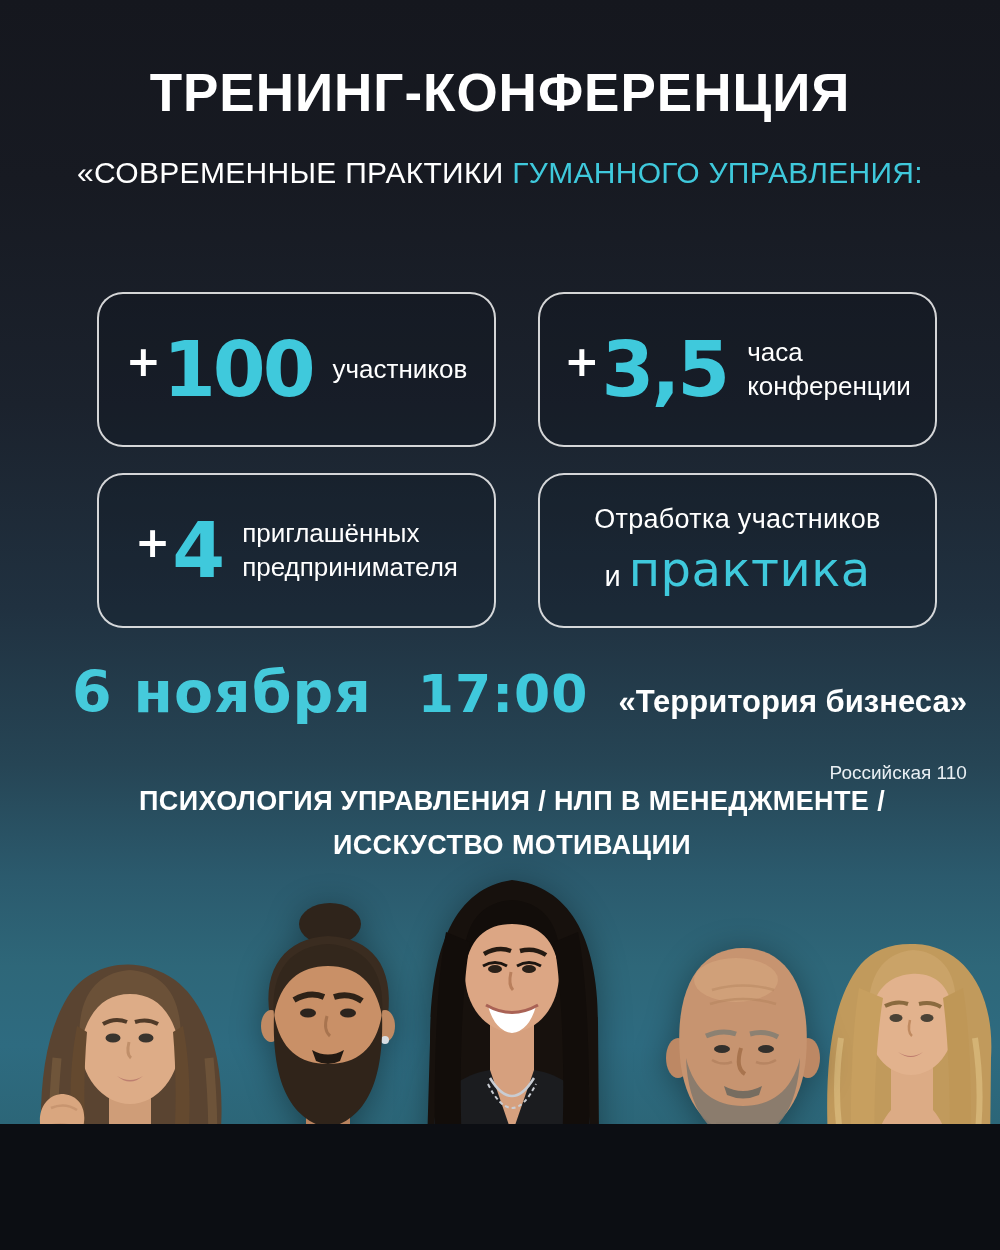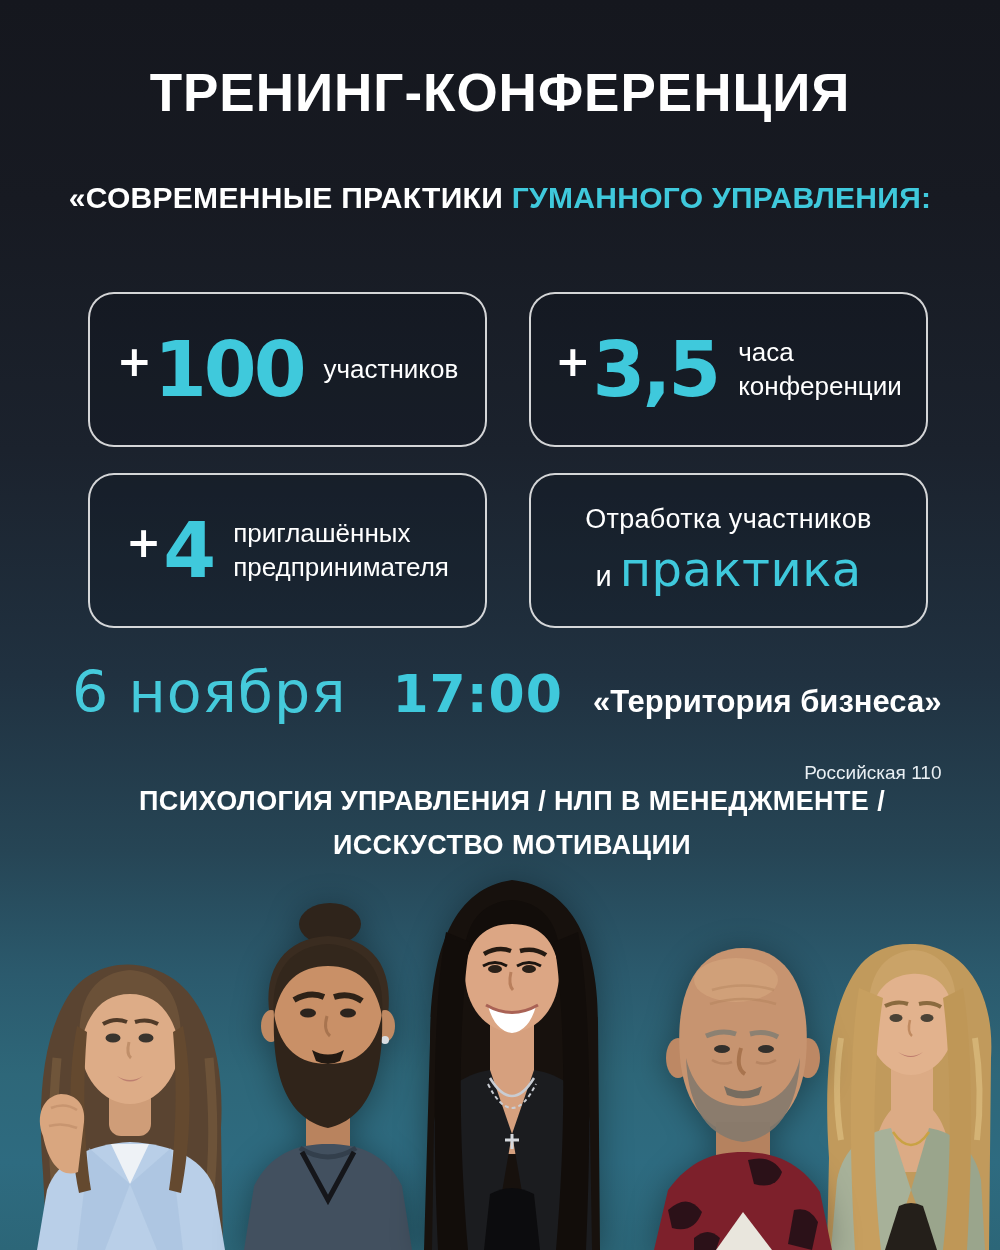--- a/index.html
+++ b/index.html
@@ -1,40 +1,40 @@
 <!DOCTYPE html>
 <html><head>
 <meta charset="utf-8">
 <style>
   html,body{margin:0;padding:0;background:#0c0e13;}
   .poster{
     position:relative;
-    width:1000px;height:1250px;
+    width:1000px;height:1124px;
     overflow:hidden;
     font-family:"Liberation Sans",sans-serif;
     background:linear-gradient(180deg,
       #15171e 0%, #171a22 16%, #1b222d 36%, #203140 54%,
       #264555 68%, #2b5favoid 0%, #2b5a6d 78%, #2e6779 86%, #2e6b80 93%, #2c6678 100%);
     background:linear-gradient(180deg,
       #15171e 0%, #171a22 16%, #1b222d 36%, #203140 54%,
       #264555 68%, #2b5a6d 78%, #2e6779 86%, #2e6b80 93%, #2c6678 100%);
   }
   .title{
     position:absolute;top:62px;left:0;width:100%;
     text-align:center;color:#ffffff;
     font-size:53px;font-weight:800;letter-spacing:1px;
   }
   .subtitle{
-    position:absolute;top:174px;left:0;width:100%;
+    position:absolute;top:149px;left:0;width:100%;
     text-align:center;color:#ffffff;
-    font-size:30px;font-weight:700;line-height:1.62;letter-spacing:.3px;
+    font-size:30px;font-weight:400;line-height:1.62;letter-spacing:.3px;
   }
   .accent{color:#3fc9dc;}
   .cards{
-    position:absolute;left:88px;top:292px;width:840px;
+    position:absolute;left:97px;top:292px;width:840px;
     display:grid;grid-template-columns:399px 399px;
     column-gap:42px;row-gap:26px;grid-auto-rows:155px;
   }
   .card{
     border:2px solid rgba(255,255,255,.82);
     border-radius:26px;
     background:rgba(10,14,22,.22);
     display:flex;align-items:center;justify-content:center;
     box-sizing:border-box;
   }
@@ -55,21 +55,21 @@
   .card4-line2 .big{
     font-family:"DejaVu Sans",sans-serif;
     font-size:48px;font-weight:500;letter-spacing:.5px;
   }
   .date-row{
     position:absolute;left:72px;top:664px;width:860px;
     display:flex;align-items:baseline;
   }
   .date-text{
     font-family:"DejaVu Sans",sans-serif;
-    color:#45cadb;font-size:57px;font-weight:400;letter-spacing:1px;line-height:1;
+    color:#45cadb;font-size:57px;font-weight:700;letter-spacing:1px;line-height:1;
     white-space:nowrap;
   }
   .time-text{
     font-family:"DejaVu Sans",sans-serif;
     color:#3fc9dc;font-size:52px;font-weight:bold;letter-spacing:1px;line-height:1;
     margin-left:46px;white-space:nowrap;
   }
   .venue-block{margin-left:30px;display:flex;flex-direction:column;align-items:flex-end;gap:40px;}
   .venue-name{color:#ffffff;font-size:31px;font-weight:700;line-height:1;white-space:nowrap;}
   .venue-address{color:#e9eff3;font-size:19px;font-weight:400;margin-top:5px;}

